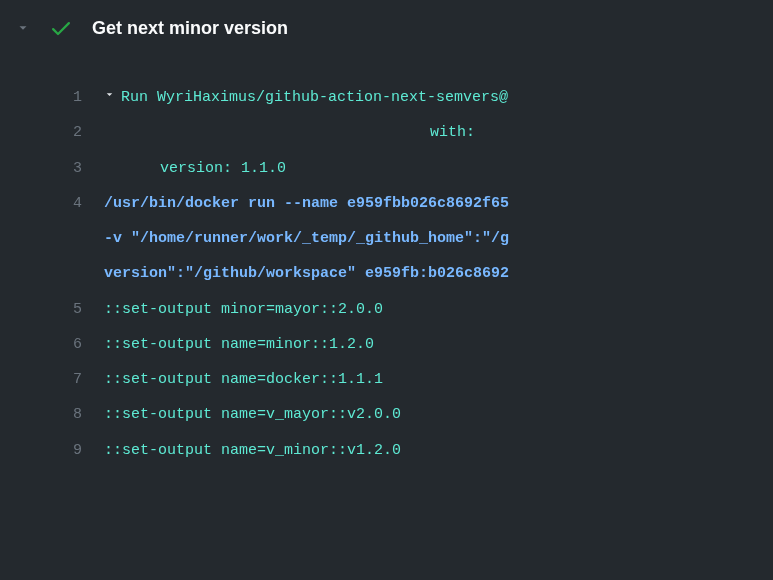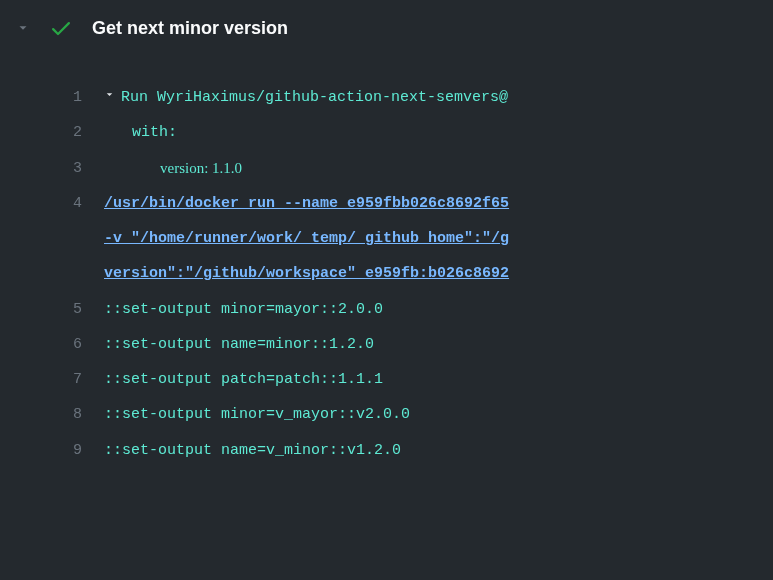--- a/index.html
+++ b/index.html
@@ -58,35 +58,34 @@
       user-select: none;
     }
     .line-content {
       flex: 1;
       color: #5eead4;
       overflow: hidden;
     }
     .line-content.cmd {
       color: #79b8ff;
       font-weight: 600;
-      text-decoration: underline;
     }
     .inline-chevron {
       color: #e1e4e8;
       font-size: 12px;
       display: inline-block;
       margin-right: 6px;
       vertical-align: 1px;
     }
     .indent-1 {
       padding-left: 28px;
+      text-align: center;
     }
     .indent-2 {
       padding-left: 56px;
-      font-family: Liberation Serif, serif;
     }
   </style>
 </head>
 <body>
 
 <div class="header">
   <span class="chevron">
     <svg width="14" height="14" viewBox="0 0 16 16" fill="currentColor">
         <path d="M4 6l4 4 4-4z"></path>
       </svg>
@@ -104,16 +103,16 @@
             <path d="M4 6l4 4 4-4z"></path>
           </svg></span><span>Run WyriHaximus/github-action-next-semvers@</span></span></div>
     <div class="log-line"><span class="line-number">2</span><span class="line-content indent-1">with:</span></div>
     <div class="log-line"><span class="line-number">3</span><span class="line-content indent-2">version: 1.1.0</span></div>
     <div class="log-line"><span class="line-number">4</span><span class="line-content cmd">/usr/bin/docker run --name e959fbb026c8692f65</span></div>
     <div class="log-line"><span class="line-number"></span></div>
     <div class="log-line"><span class="line-number"></span><span class="line-content cmd">-v "/home/runner/work/_temp/_github_home":"/g</span></div>
     <div class="log-line"><span class="line-number"></span><span class="line-content cmd">version":"/github/workspace" e959fb:b026c8692</span></div>
     <div class="log-line"><span class="line-number">5</span><span class="line-content">::set-output minor=mayor::2.0.0</span></div>
     <div class="log-line"><span class="line-number">6</span><span class="line-content">::set-output name=minor::1.2.0</span></div>
-    <div class="log-line"><span class="line-number">7</span><span class="line-content">::set-output patch=patch::1.1.1</span></div>
-    <div class="log-line"><span class="line-number">8</span><span class="line-content">::set-output minor=v_mayor::v2.0.0</span></div>
+    <div class="log-line"><span class="line-number">7</span><span class="line-content">::set-output name=docker::1.1.1</span></div>
+    <div class="log-line"><span class="line-number">8</span><span class="line-content">::set-output name=v_mayor::v2.0.0</span></div>
     <div class="log-line"><span class="line-number">9</span><span class="line-content">::set-output name=v_minor::v1.2.0</span></div>
   </div>
 
 </body></html>

